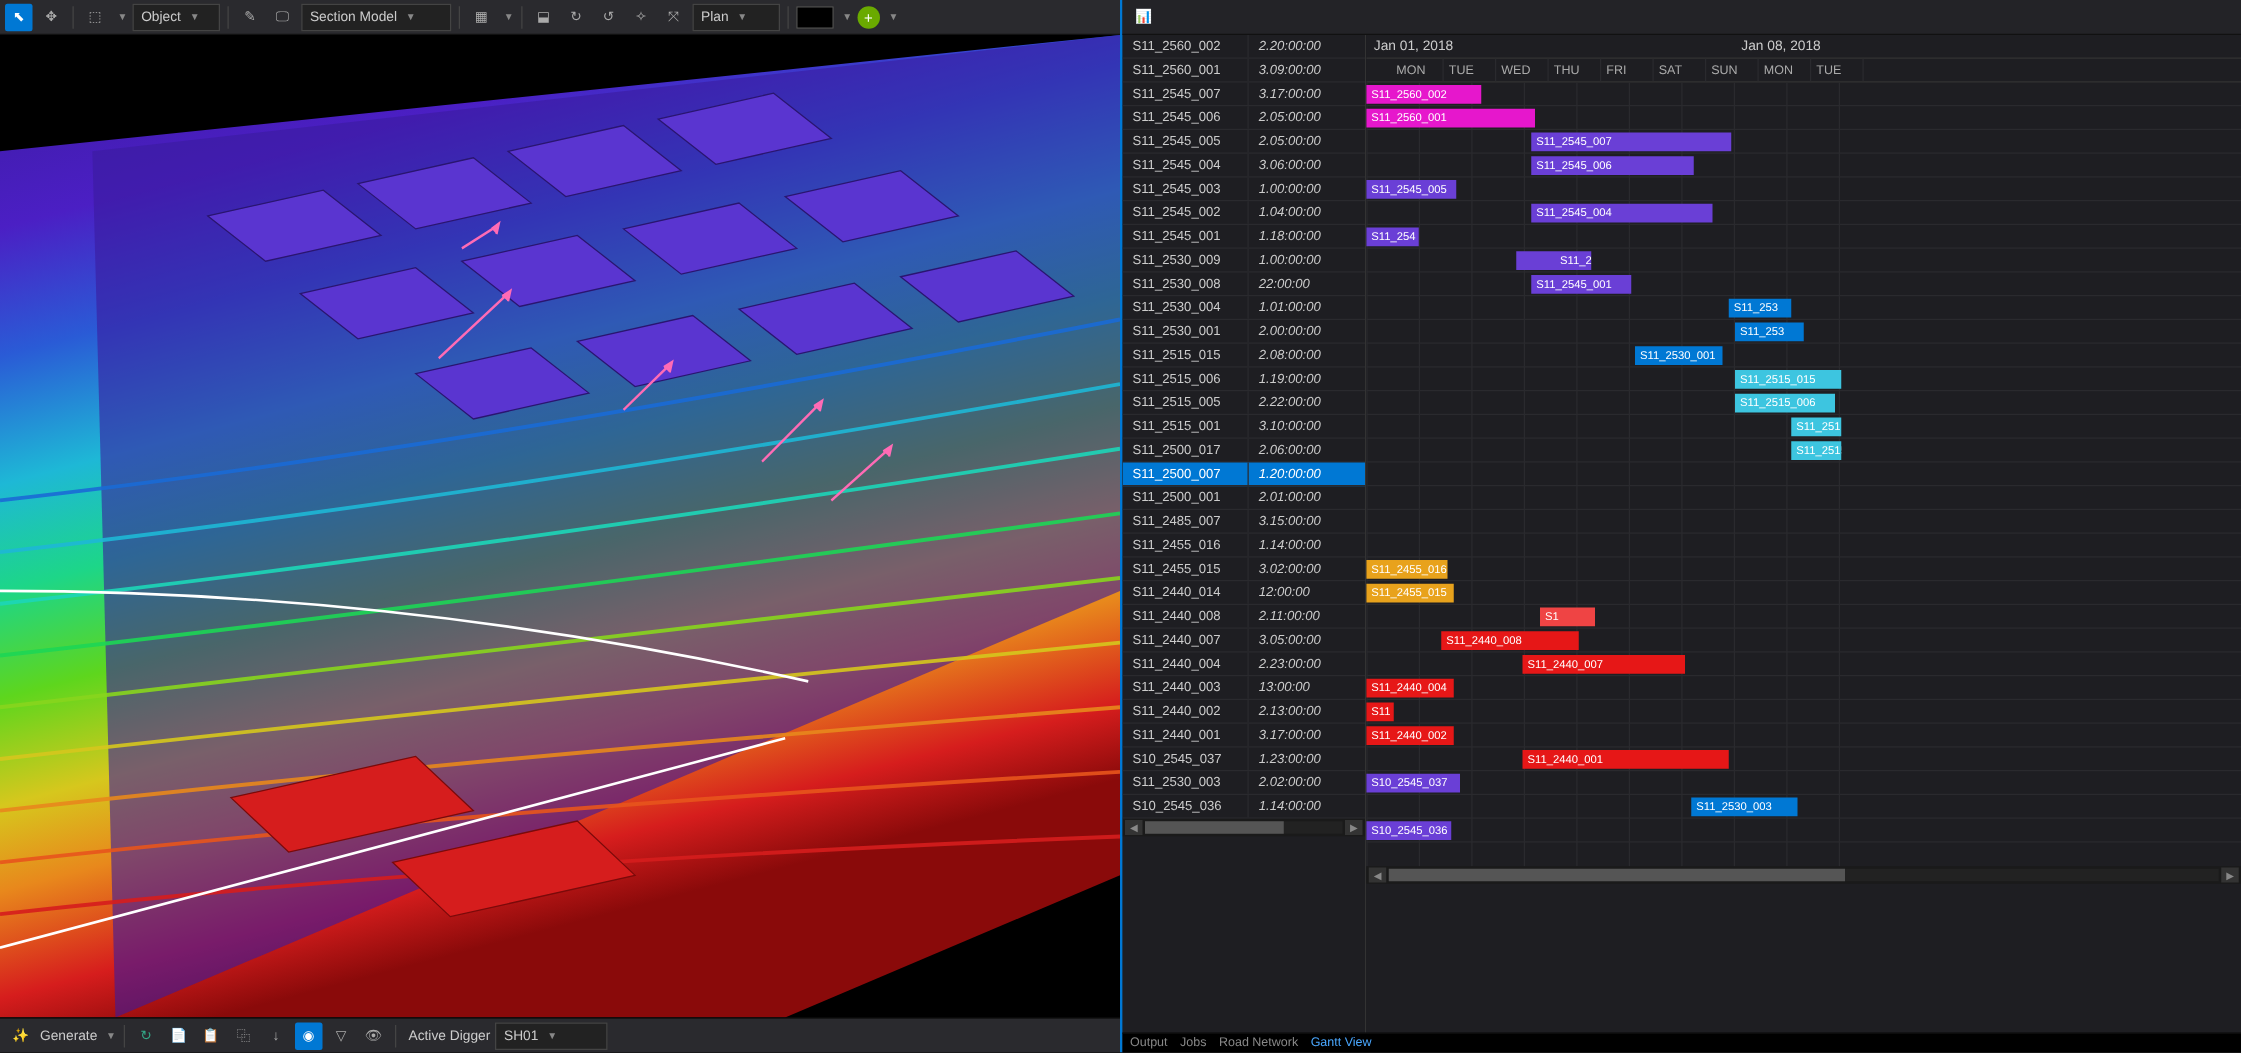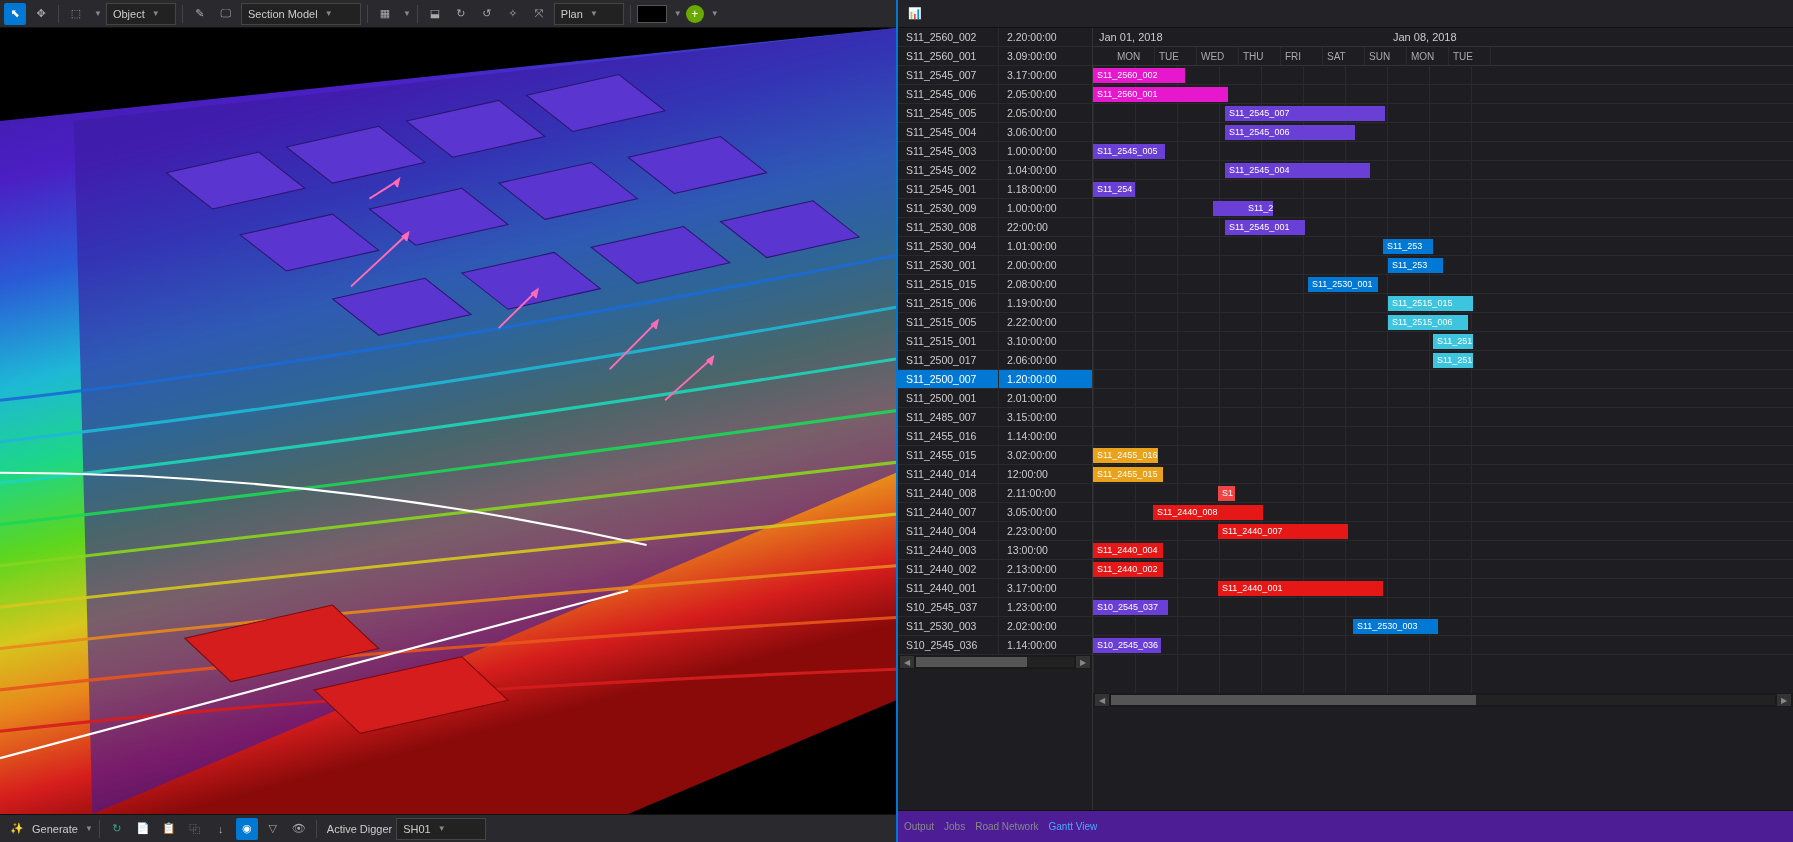--- a/index.html
+++ b/index.html
@@ -30,38 +30,38 @@
 
 .task-table { width: 195px; background: #1e1e22; overflow-y: auto; border-right: 1px solid #333; }
 .task-table::-webkit-scrollbar { width: 0; }
 .table-header { display: flex; background: #0078d4; color: #fff; position: sticky; top: 0; height: 38px; }
 .th-cell { padding: 4px 8px; font-size: 11px; display: flex; align-items: center; }
 .th-solid { width: 100px; }
 .th-dur { flex: 1; border-left: 1px solid rgba(255,255,255,0.2); }
 .task-row { display: flex; height: 19px; border-bottom: 1px solid #2a2a2e; cursor: pointer; }
 .task-row.selected { background: #0078d4; color: #fff; }
 .td-solid { width: 100px; padding: 0 8px; font-size: 10.5px; line-height: 19px; overflow: hidden; white-space: nowrap; }
-.td-dur { flex: 1; padding: 0 8px; font-size: 10.5px; line-height: 19px; border-left: 1px solid #2a2a2e; }
+.td-dur { flex: 1; padding: 0 8px; font-size: 10.5px; line-height: 19px; border-left: 1px solid #2a2a2e; font-style: italic; }
 
 .gantt-chart { flex: 1; overflow: auto; position: relative; background: #1e1e22; }
 .gantt-chart::-webkit-scrollbar { height: 12px; width: 12px; }
 .gantt-chart::-webkit-scrollbar-track { background: #1a1a1a; }
 .gantt-chart::-webkit-scrollbar-thumb { background: #444; }
 .gantt-inner { position: relative; min-width: 700px; }
 .gantt-header { position: sticky; top: 0; background: #1e1e22; z-index: 10; height: 38px; }
 .date-row { display: flex; height: 19px; border-bottom: 1px solid #333; }
 .date-cell { padding: 0 6px; font-size: 11px; line-height: 19px; color: #ccc; }
 .day-row { display: flex; height: 19px; border-bottom: 1px solid #333; padding-left: 20px; }
 .day-cell { width: 42px; padding: 0 4px; font-size: 10px; line-height: 19px; border-right: 1px solid #2a2a2e; color: #aaa; }
 .gantt-body { position: relative; }
 .gantt-row { height: 19px; border-bottom: 1px solid #2a2a2e; position: relative; }
 .gantt-bar { position: absolute; height: 15px; top: 2px; font-size: 9px; color: #fff; padding: 0 4px; line-height: 15px; overflow: hidden; white-space: nowrap; cursor: pointer; }
 .gantt-grid { position: absolute; top: 0; bottom: 0; width: 1px; background: #2a2a2e; }
 
-.right-footer { height: 32px; background: #4c1d95; display: flex; align-items: center; padding: 0 6px; gap: 10px; font-size: 10px; color: #888; border-top: 1px solid #111; }
+.right-footer { height: 16px; background: #000000; display: flex; align-items: center; padding: 0 6px; gap: 10px; font-size: 10px; color: #888; border-top: 1px solid #111; }
 .right-footer span { cursor: pointer; }
 
 .hscroll-bar { height: 14px; background: #1a1a1a; display: flex; align-items: center; padding: 0 2px; }
 .hscroll-btn { width: 14px; height: 12px; background: #333; color: #888; display: flex; align-items: center; justify-content: center; font-size: 8px; cursor: pointer; }
 .hscroll-track { flex: 1; height: 10px; background: #222; margin: 0 2px; position: relative; }
 .hscroll-thumb { position: absolute; height: 100%; background: #555; left: 0; width: 40%; }
 
 .caret { font-size: 8px; color: #888; margin-left: 3px; }
 </style>
 </head>
@@ -433,30 +433,33 @@
               <div class="gantt-row"></div>
               <div class="gantt-row"></div>
               <div class="gantt-row"></div>
               <div class="gantt-row">
                 <div class="gantt-bar" style="left: 0px; width: 65px; background: rgb(232, 162, 28);">S11_2455_016</div>
               </div>
               <div class="gantt-row">
                 <div class="gantt-bar" style="left: 0px; width: 70px; background: rgb(232, 162, 28);">S11_2455_015</div>
               </div>
               <div class="gantt-row">
-                <div class="gantt-bar" style="left: 125px; width: 17px; background: #ef4444;">S1</div>
+                <div class="gantt-bar" style="left: 139px; width: 44px; background: #ef4444;">S1</div>
               </div>
               <div class="gantt-row">
                 <div class="gantt-bar" style="left: 60px; width: 110px; background: rgb(230, 23, 23);">S11_2440_008</div>
               </div>
               <div class="gantt-row">
                 <div class="gantt-bar" style="left: 125px; width: 130px; background: rgb(230, 23, 23);">S11_2440_007</div>
               </div>
               <div class="gantt-row">
                 <div class="gantt-bar" style="left: 0px; width: 70px; background: rgb(230, 23, 23);">S11_2440_004</div>
+              </div>
+              <div class="gantt-row">
+                <div class="gantt-bar" style="left: 0px; width: 22px; background: rgb(230, 23, 23);">S11</div>
               </div>
               <div class="gantt-row">
                 <div class="gantt-bar" style="left: 0px; width: 70px; background: rgb(230, 23, 23);">S11_2440_002</div>
               </div>
               <div class="gantt-row">
                 <div class="gantt-bar" style="left: 125px; width: 165px; background: rgb(230, 23, 23);">S11_2440_001</div>
               </div>
               <div class="gantt-row">
                 <div class="gantt-bar" style="left: 0px; width: 75px; background: rgb(106, 63, 214);">S10_2545_037</div>
               </div>

